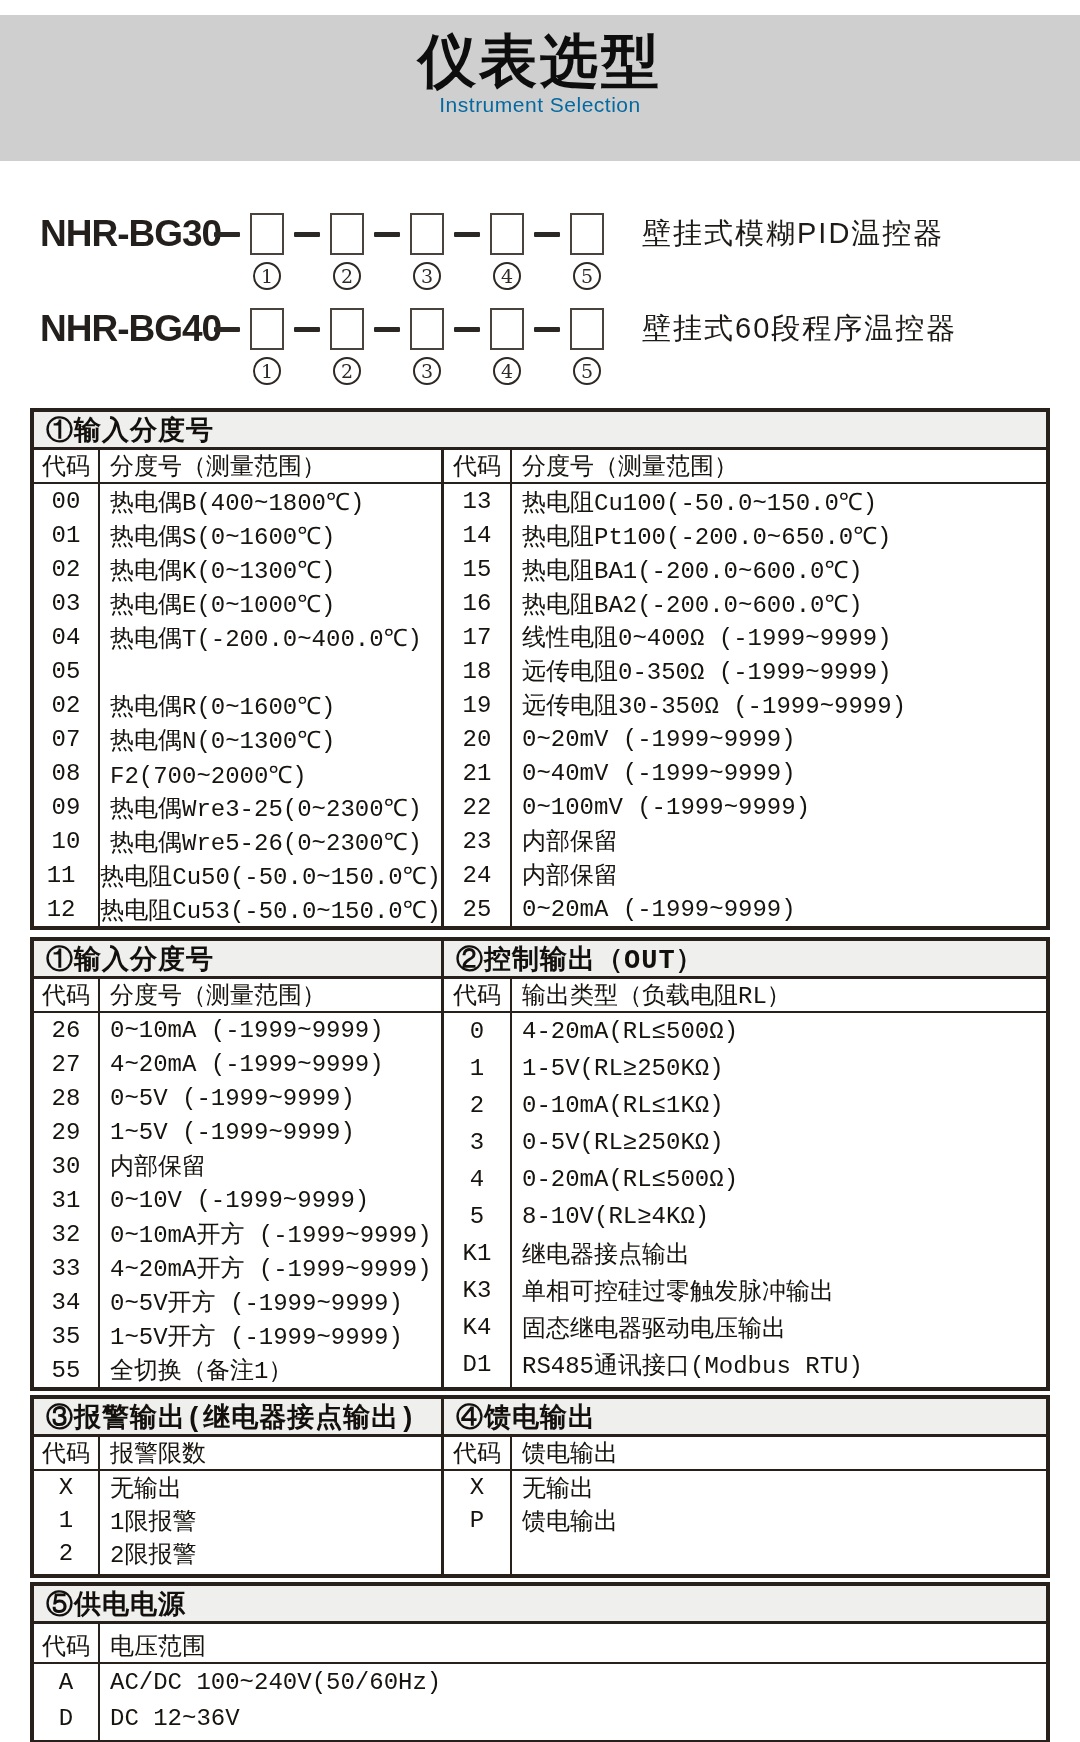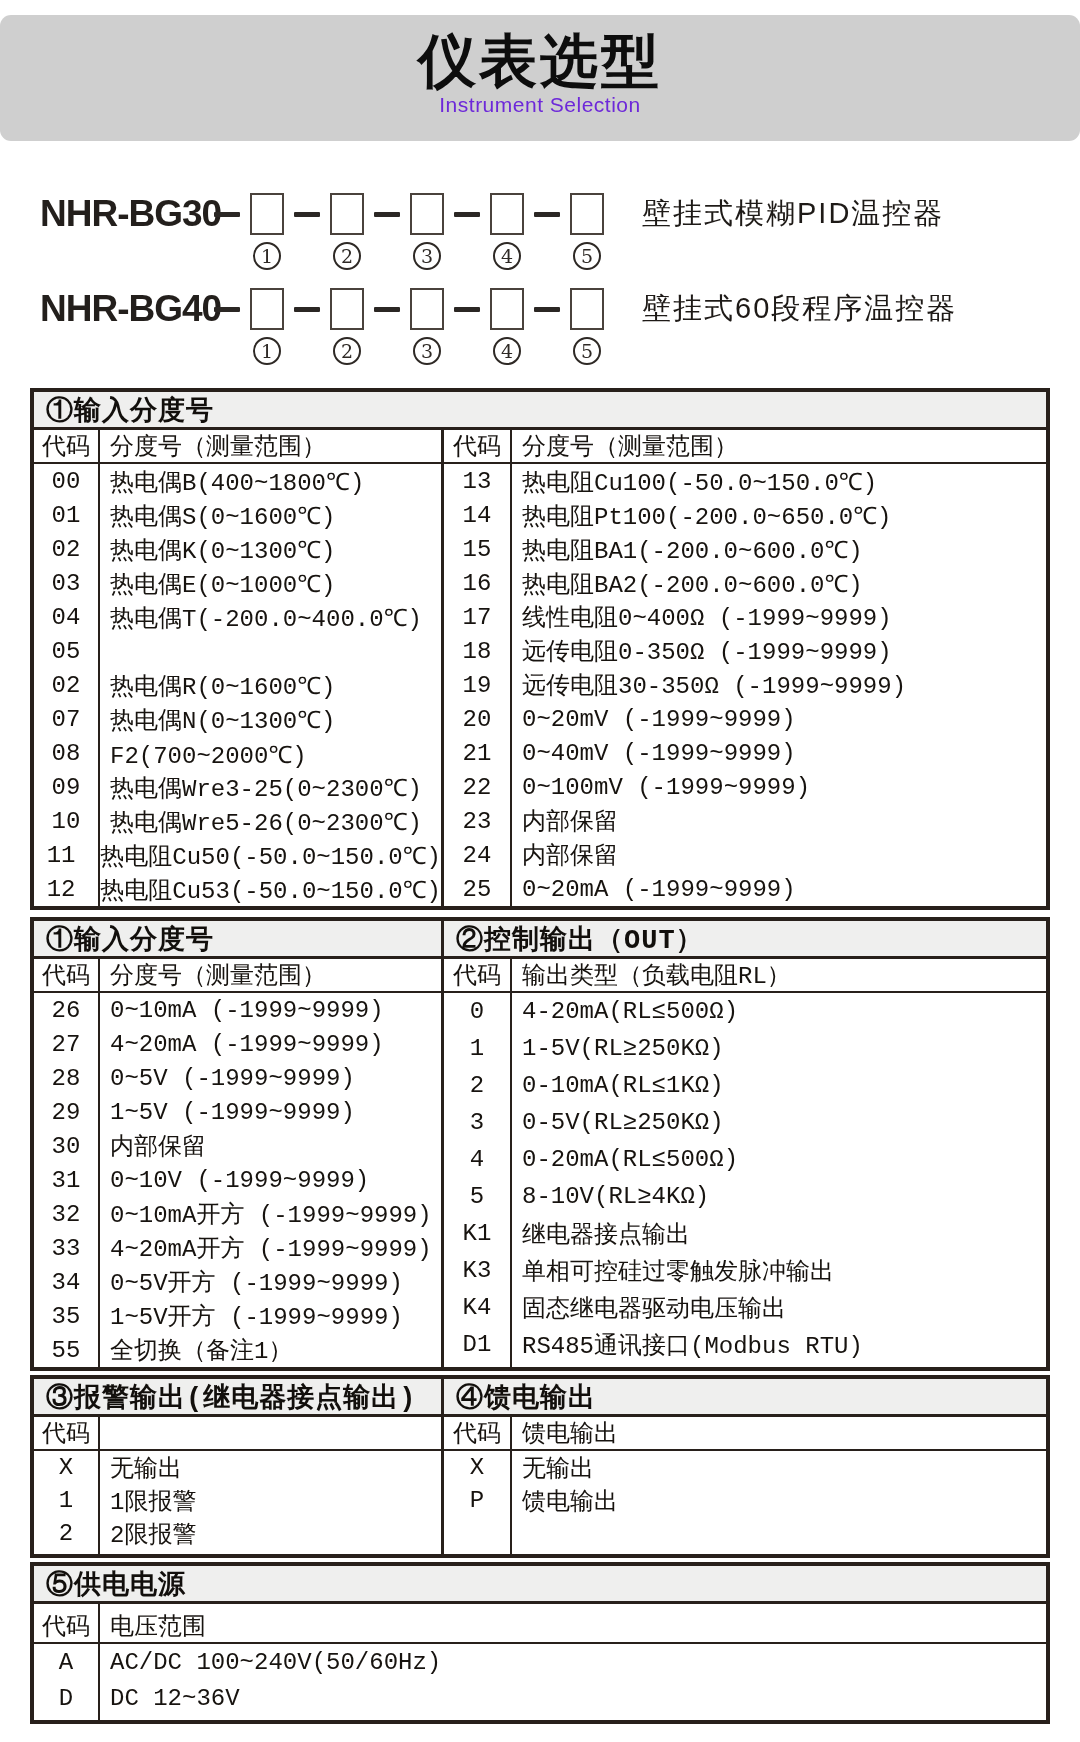--- a/index.html
+++ b/index.html
@@ -9,26 +9,26 @@
     --head-gray:#cfcfcf; 
   }
   *{box-sizing:border-box;margin:0;padding:0;}
   html,body{background:#ffffff;}
   body{
     width:1080px;height:1742px;overflow:hidden;
     font-family:"Liberation Sans",sans-serif;color:var(--ink);
   }
   
   .top-strip{height:15px;background:#ffffff;}
-  .page-header{height:126px;background:var(--head-gray);text-align:center;border-radius:11px;}
+  .page-header{height:146px;background:var(--head-gray);text-align:center;}
   .page-title{
     padding-top:14px;font-family:"Liberation Sans",sans-serif;
     font-size:58px;font-weight:900;letter-spacing:3px;line-height:64px;color:#0d0d0d;
   }
-  .page-subtitle{font-size:21px;font-weight:500;color:#6d28d9;letter-spacing:0.5px;}
+  .page-subtitle{font-size:21px;font-weight:500;color:#0369a1;letter-spacing:0.5px;}
   
   .models{margin-top:50px;padding-left:40px;}
   .model-block + .model-block{margin-top:13px;}
   .model-line{display:flex;align-items:center;height:46px;}
   .model-name{
     width:164px;font-size:37px;font-weight:600;letter-spacing:-1px;color:#231f1c;
     font-family:"Liberation Sans",sans-serif;white-space:nowrap;
   }
   .grp{display:flex;align-items:center;}
   .dash{width:26px;height:5px;background:#2b2724;margin:0 10px;border-radius:1px;}
@@ -474,20 +474,21 @@
 
   <div class="tbl t3">
     <div class="panes">
       <div class="pane pleft">
         <div class="band">
           <span>③报警输出(继电器接点输出)</span>
         </div>
         <div class="pbody mono">
           <div class="hrow">
             <span class="cellcode">代码</span>
+            <span class="celldesc">报警限数</span>
           </div>
           <div class="rows">
 
               <div class="row">
                 <span class="cellcode">X</span>
                 <span class="celldesc">无输出</span>
               </div>
 
               <div class="row">
                 <span class="cellcode">1</span>

